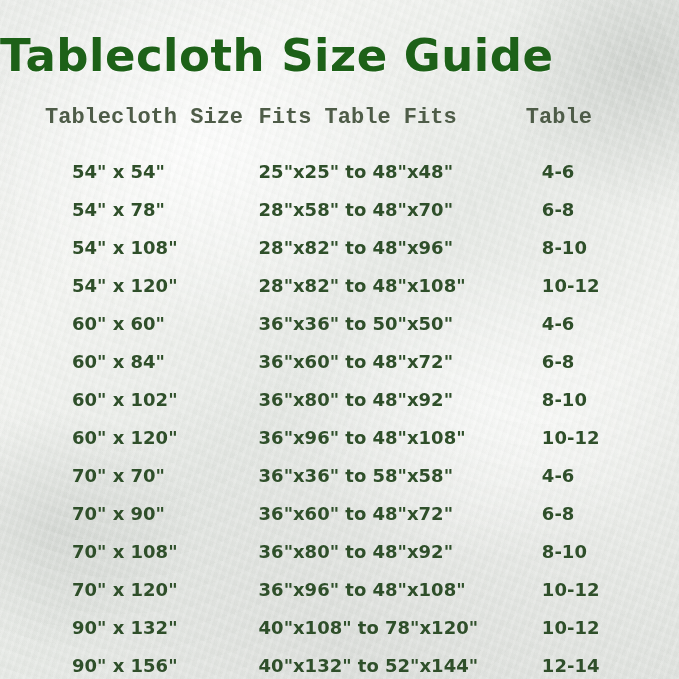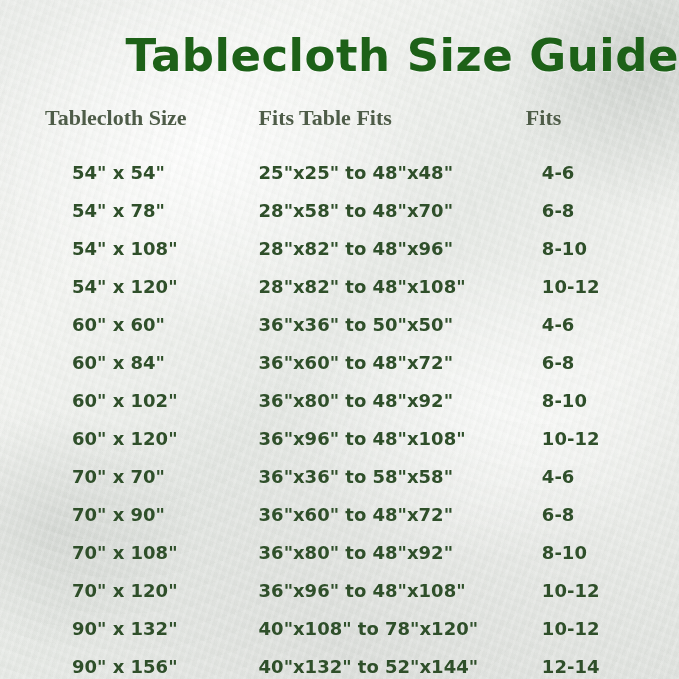--- a/index.html
+++ b/index.html
@@ -36,40 +36,39 @@
       repeating-linear-gradient(22deg, rgba(255,255,255,0.18) 0px, rgba(255,255,255,0.18) 3px, rgba(200,205,200,0.12) 4px, rgba(255,255,255,0.0) 9px),
       repeating-radial-gradient(circle at 18% 40%, rgba(255,255,255,0.22) 0px, rgba(255,255,255,0.0) 18px),
       repeating-radial-gradient(circle at 80% 30%, rgba(200,205,200,0.14) 0px, rgba(255,255,255,0.0) 22px);
   }
   #content {
     position: relative;
     z-index: 2;
     padding: 0;
   }
   .title {
-    text-align: right;
+    text-align: left;
     color: #1d6118;
     font-family: "DejaVu Sans", sans-serif;
     font-weight: bold;
     font-size: 45px;
     letter-spacing: 0.5px;
     margin: 0;
     padding-top: 29px;
     text-shadow: 0 1px 0 rgba(255,255,255,0.5);
-    padding-left: 48px;
   }
   table.guide {
     width: 100%;
     border-collapse: collapse;
     margin-top: 22px;
     table-layout: fixed;
   }
   table.guide th {
     color: #4e5c48;
-    font-family: Liberation Serif, serif;
+    font-family: Liberation Mono, monospace;
     font-weight: bold;
     font-size: 22px;
     padding-bottom: 22px;
     text-align: left;
   }
   table.guide td {
     color: #2f4f2a;
     font-family: "DejaVu Sans", sans-serif;
     font-weight: bold;
     font-size: 18px;
@@ -96,21 +95,21 @@
   <div id="texture"></div>
   <div id="content">
 
     <h1 class="title">Tablecloth Size Guide</h1>
 
     <table class="guide">
       <thead>
         <tr>
           <th class="col-size">Tablecloth Size</th>
           <th class="col-fits">Fits Table Fits</th>
-          <th class="col-seats">Fits</th>
+          <th class="col-seats">Table</th>
         </tr>
       </thead>
       <tbody>
         <tr>
           <td class="col-size">54" x 54"</td>
           <td class="col-fits">25"x25" to 48"x48"</td>
           <td class="col-seats">4-6</td>
         </tr>
         <tr>
           <td class="col-size">54" x 78"</td>

